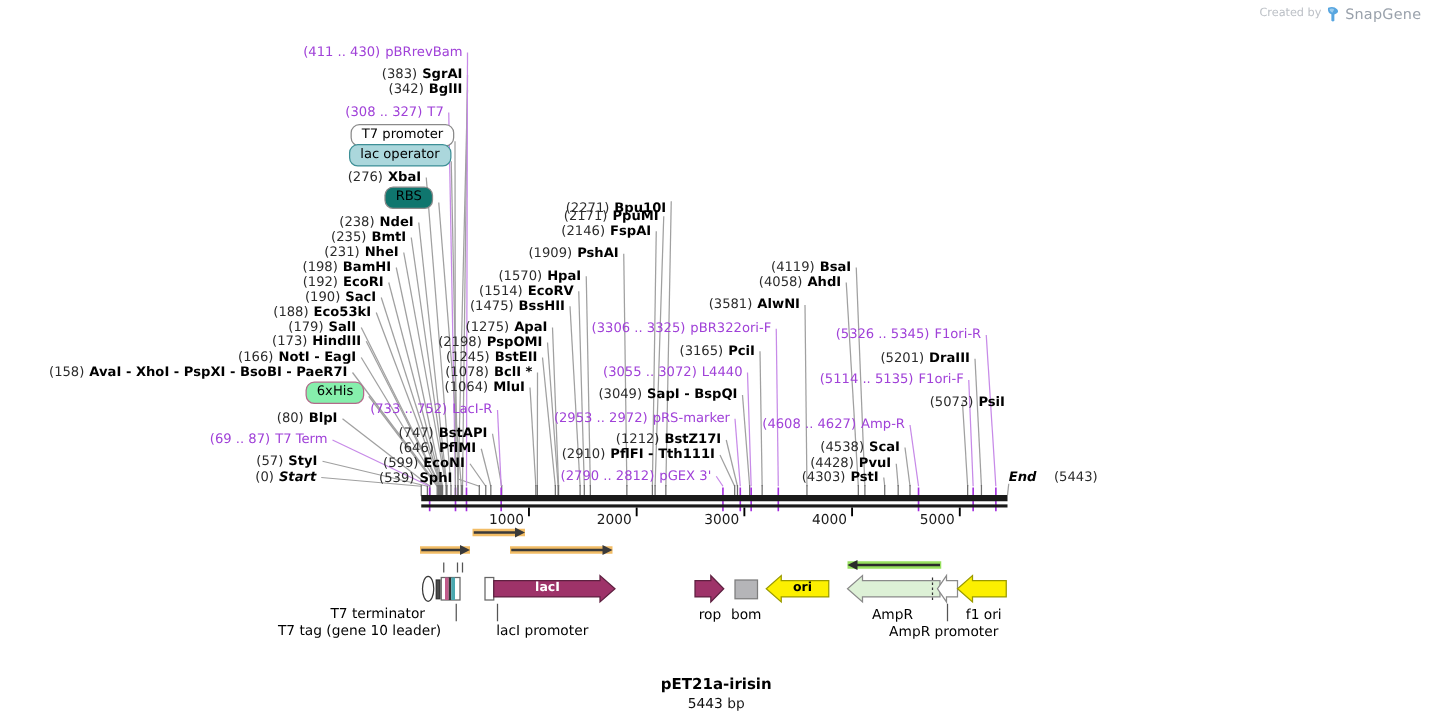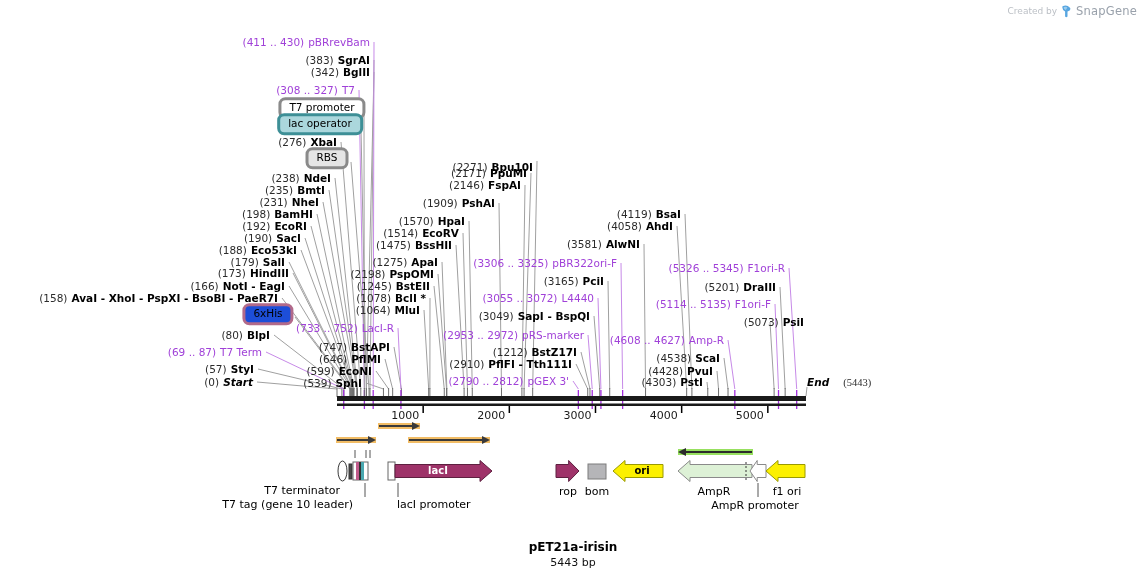--- a/index.html
+++ b/index.html
@@ -7,23 +7,23 @@
          font-family:"DejaVu Sans",sans-serif;}
   #map-svg{position:absolute;left:0;top:0;}
   .lbl{position:absolute;font-size:10.5px;line-height:1;white-space:nowrap;
        transform:translate(-100%,-50%);color:#000;}
   .lbl .pos{font-weight:400;color:#2b2b2b;}
   .lbl .name{font-weight:700;margin-left:4px;}
   .lbl.primer,.lbl.primer .pos,.lbl.primer .name{color:#a041d8;font-weight:400;}
   .lbl.startlbl .name{font-style:italic;}
   .endlbl{position:absolute;font-size:10.5px;line-height:1;white-space:nowrap;color:#000;}
   .endlbl .name{font-weight:700;font-style:italic;}
-  .endlbl .pos{margin-left:14px;color:#2b2b2b;font-family:Liberation Serif, serif;}
+  .endlbl .pos{margin-left:14px;color:#2b2b2b;}
   .boxlbl{position:absolute;transform:translate(-50%,-50%);font-size:10.5px;line-height:1;
-          padding:2px 8px 3px;border-radius:7px;border:3px solid #a3a3a3;white-space:nowrap;color:#000;}
+          padding:2px 8px 3px;border-radius:7px;border:1px solid #a3a3a3;white-space:nowrap;color:#000;}
   .feat-lbl{position:absolute;font-size:11px;line-height:1;white-space:nowrap;color:#000;}
   .feat-inner{position:absolute;transform:translate(-50%,-50%);font-size:10px;font-weight:700;
               line-height:1;white-space:nowrap;}
   #title-block{position:absolute;left:573px;top:540px;transform:translateX(-50%);text-align:center;}
   #title-block .t1{font-size:12px;font-weight:700;color:#000;}
   #title-block .t2{font-size:11px;color:#111;margin-top:2px;}
   #watermark{position:absolute;top:4px;right:8px;display:flex;align-items:center;gap:4px;}
   #watermark .cb{font-size:9px;color:#bcc0c6;}
   #watermark .sg{font-size:11.5px;color:#99a1ab;font-weight:500;letter-spacing:.2px;}
 </style>
@@ -254,22 +254,22 @@
       <div class="lbl primer" style="left: 617px; top: 263px;"><span class="pos">(3306 .. 3325)</span><span class="name">pBR322ori-F</span></div>
       <div class="lbl primer" style="left: 594px; top: 298px;"><span class="pos">(3055 .. 3072)</span><span class="name">L4440</span></div>
       <div class="lbl primer" style="left: 584px; top: 335px;"><span class="pos">(2953 .. 2972)</span><span class="name">pRS-marker</span></div>
       <div class="lbl primer" style="left: 569px; top: 381px;"><span class="pos">(2790 .. 2812)</span><span class="name">pGEX 3'</span></div>
       <div class="lbl primer" style="left: 785px; top: 268px;"><span class="pos">(5326 .. 5345)</span><span class="name">F1ori-R</span></div>
       <div class="lbl primer" style="left: 771px; top: 304px;"><span class="pos">(5114 .. 5135)</span><span class="name">F1ori-F</span></div>
       <div class="lbl primer" style="left: 724px; top: 340px;"><span class="pos">(4608 .. 4627)</span><span class="name">Amp-R</span></div>
       <div class="lbl startlbl" style="left: 253px; top: 382px;"><span class="pos">(0)</span><span class="name">Start</span></div>
       <div class="boxlbl" style="left: 322px; top: 108px; background: rgb(255, 255, 255); border-color: rgb(138, 138, 138);">T7 promoter</div>
       <div class="boxlbl" style="left: 320px; top: 124px; background: rgb(171, 215, 220); border-color: rgb(61, 143, 150);">lac operator</div>
-      <div class="boxlbl" style="left: 327px; top: 158px; background: #e5e5e5; border-color: rgb(138, 138, 138);">RBS</div>
-      <div class="boxlbl" style="left: 268px; top: 314px; background: #1d4ed8; border-color: rgb(178, 106, 138);">6xHis</div>
+      <div class="boxlbl" style="left: 327px; top: 158px; background: #0f766e; border-color: rgb(138, 138, 138);">RBS</div>
+      <div class="boxlbl" style="left: 268px; top: 314px; background: #86efac; border-color: rgb(178, 106, 138);">6xHis</div>
       <div class="feat-lbl" style="left: 340px; top: 485px; transform: translateX(-100%);">T7 terminator</div>
       <div class="feat-lbl" style="left: 353px; top: 499px; transform: translateX(-100%);">T7 tag (gene 10 leader)</div>
       <div class="feat-lbl" style="left: 397px; top: 499px;">lacI promoter</div>
       <div class="feat-lbl" style="left: 568px; top: 486px; transform: translateX(-50%);">rop</div>
       <div class="feat-lbl" style="left: 597px; top: 486px; transform: translateX(-50%);">bom</div>
       <div class="feat-lbl" style="left: 714px; top: 486px; transform: translateX(-50%);">AmpR</div>
       <div class="feat-lbl" style="left: 755px; top: 500px; transform: translateX(-50%);">AmpR promoter</div>
       <div class="feat-lbl" style="left: 787px; top: 486px; transform: translateX(-50%);">f1 ori</div>
     </div>
 

